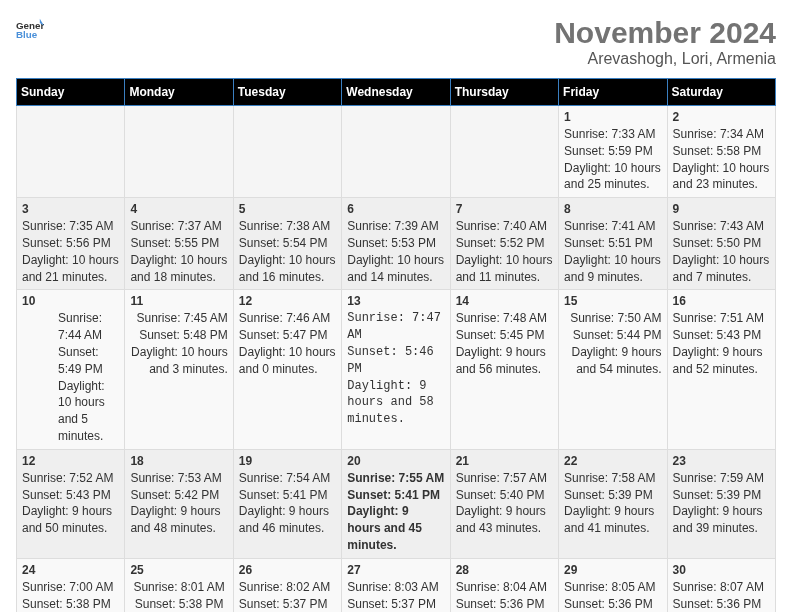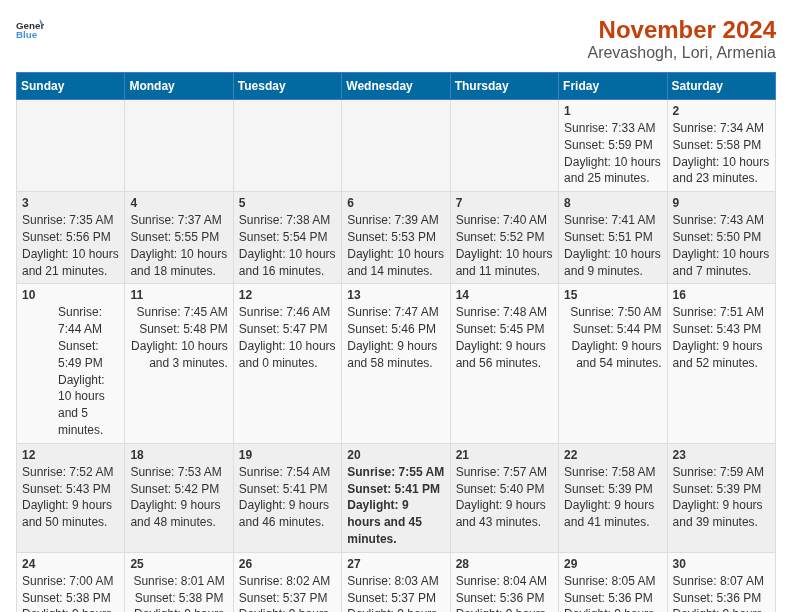--- a/index.html
+++ b/index.html
@@ -22,35 +22,35 @@
       gap: 4px;
     }
     .logo-icon {
       width: 28px;
       height: 28px;
     }
     .title-area {
       text-align: right;
     }
     .month-title {
-      font-size: 24px;
+      font-size: 30px;
       font-weight: bold;
-      color: #c2410c;
+      color: #737373;
     }
     .subtitle {
       font-size: 16px;
       color: #555;
     }
     table {
       width: 100%;
       border-collapse: collapse;
       font-size: 11px;
     }
     thead tr th {
-      background-color: #0369a1;
+      background-color: #000000;
       color: #fff;
       padding: 6px 4px;
       text-align: left;
       font-size: 12px;
       font-weight: bold;
       border: 1px solid #3a7fc1;
     }
     tbody tr td {
       vertical-align: top;
       padding: 4px 5px;
@@ -189,21 +189,21 @@
 Daylight: 10 hours and 3 minutes.</div>
         </td>
         <td>
           <span class="day-number">12</span>
           <div class="cell-info" style="white-space: pre-line;">Sunrise: 7:46 AM
 Sunset: 5:47 PM
 Daylight: 10 hours and 0 minutes.</div>
         </td>
         <td>
           <span class="day-number">13</span>
-          <div class="cell-info" style="white-space: pre-line;">Sunrise: 7:47 AM
+          <div class="cell-info" style="white-space: pre-line; font-family: Liberation Mono, monospace;">Sunrise: 7:47 AM
 Sunset: 5:46 PM
 Daylight: 9 hours and 58 minutes.</div>
         </td>
         <td>
           <span class="day-number">14</span>
           <div class="cell-info" style="white-space: pre-line;">Sunrise: 7:48 AM
 Sunset: 5:45 PM
 Daylight: 9 hours and 56 minutes.</div>
         </td>
         <td>

